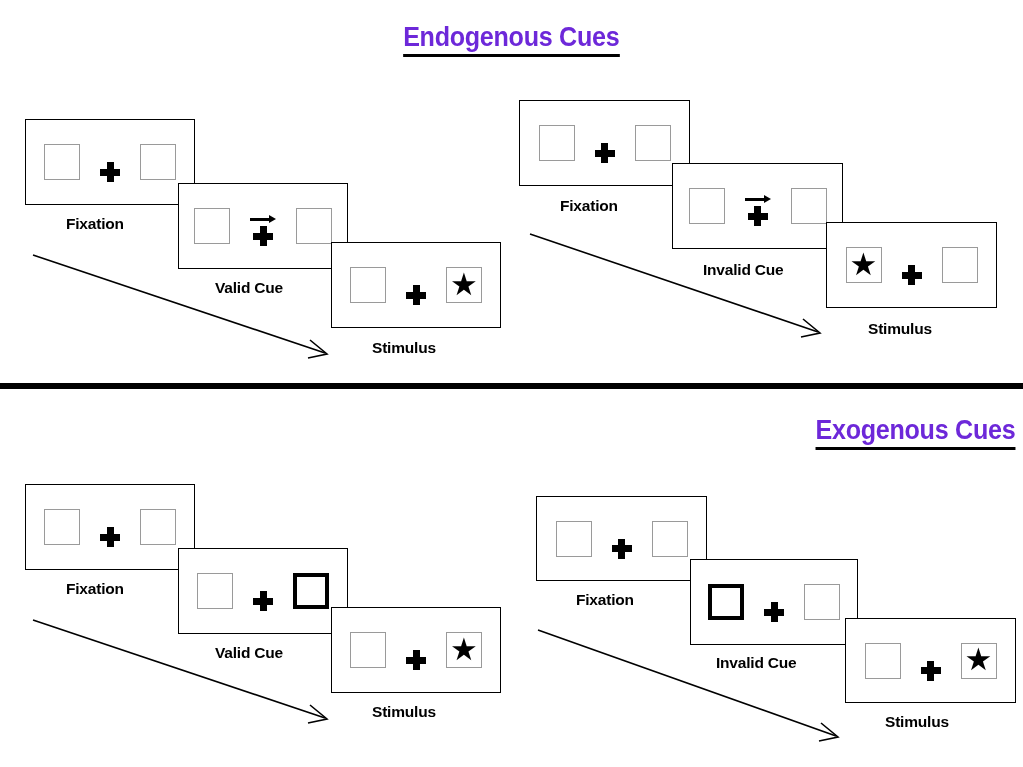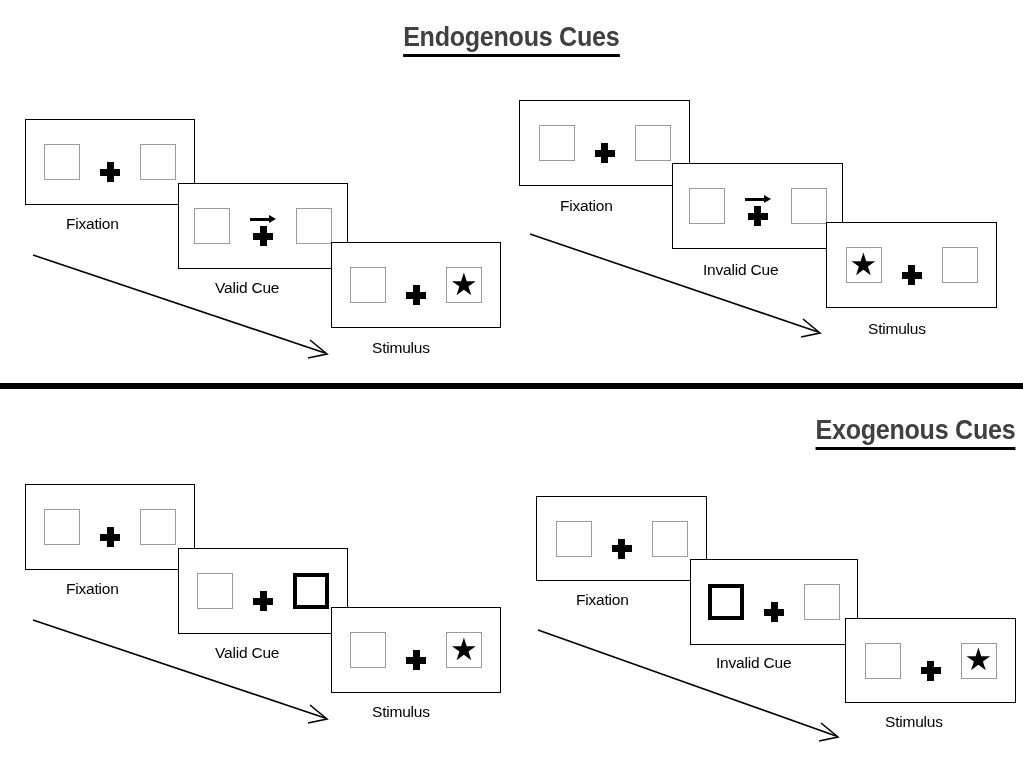--- a/index.html
+++ b/index.html
@@ -17,21 +17,21 @@
   }
 
   
   .section-title {
     position: absolute;
     width: 100%;
     text-align: center;
     font-size: 27px;
     font-weight: bold;
     letter-spacing: -0.3px;
-    color: #404040;
+    color: #6d28d9;
   }
   .section-title .title-text {
     display: inline-block;
     border-bottom: 3px solid #000;
     padding-bottom: 1px;
     transform: scaleX(0.93);
   }
   #title-endogenous { top: 22px; }
   #title-exogenous  { top: 415px; text-align: right; }
 
@@ -126,21 +126,21 @@
     width: 0; height: 0;
     border-top: 4.2px solid transparent;
     border-bottom: 4.2px solid transparent;
     border-left: 7px solid #000;
   }
 
   
   .caption {
     position: absolute;
     font-size: 15.5px;
-    font-weight: normal;
+    font-weight: bold;
     white-space: nowrap;
     letter-spacing: -0.2px;
     color: #000;
   }
 
   
   .time-arrow {
     position: absolute;
     overflow: visible;
   }

